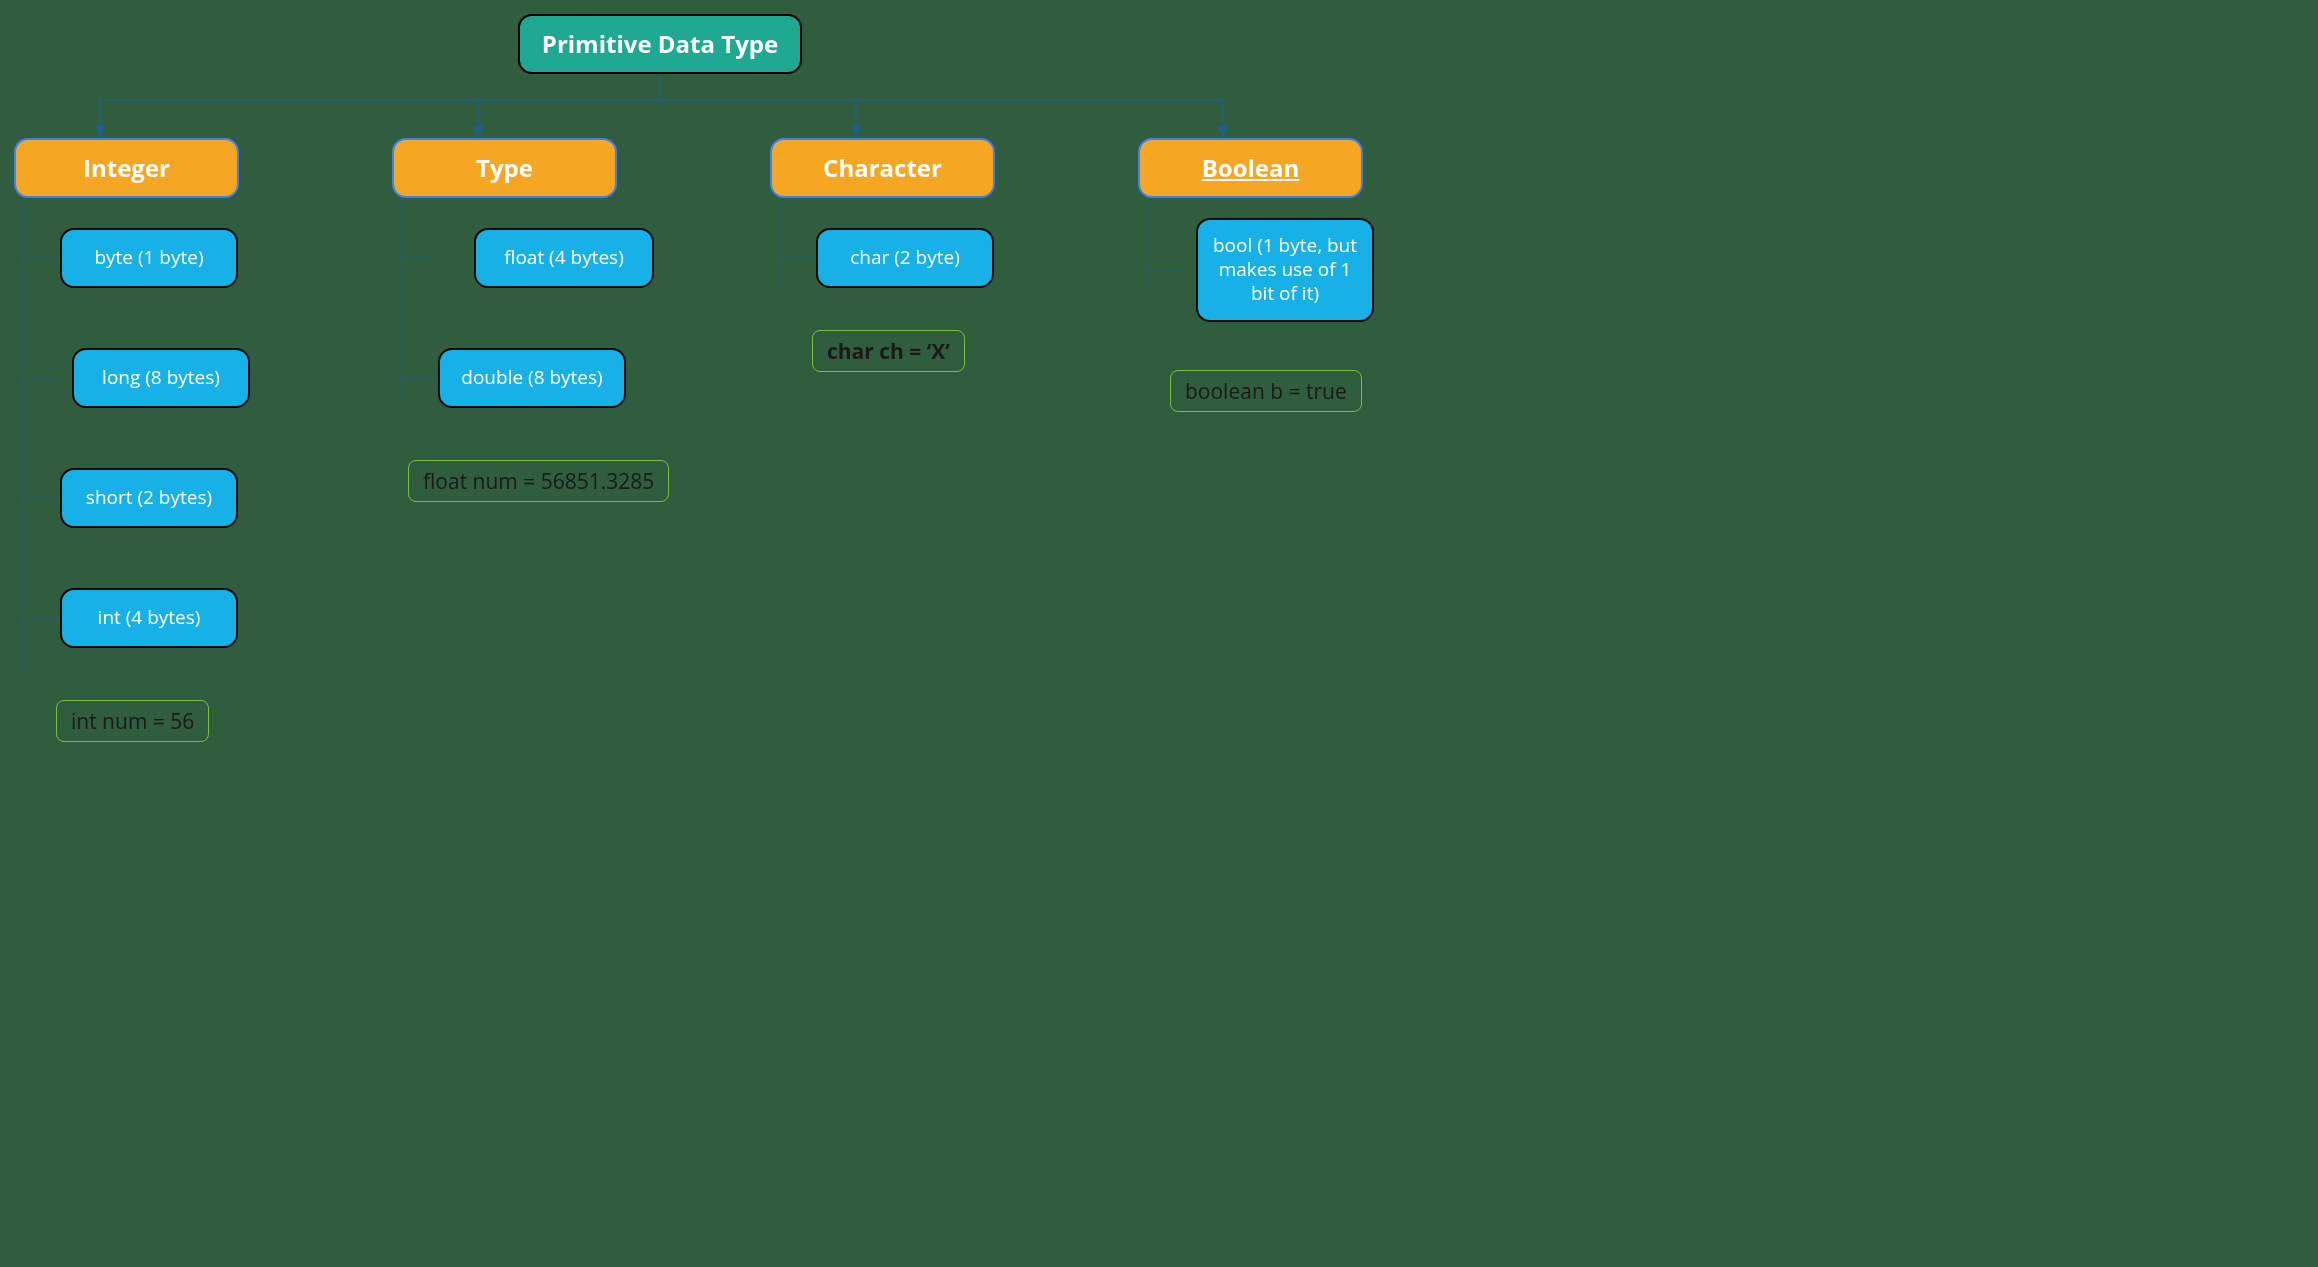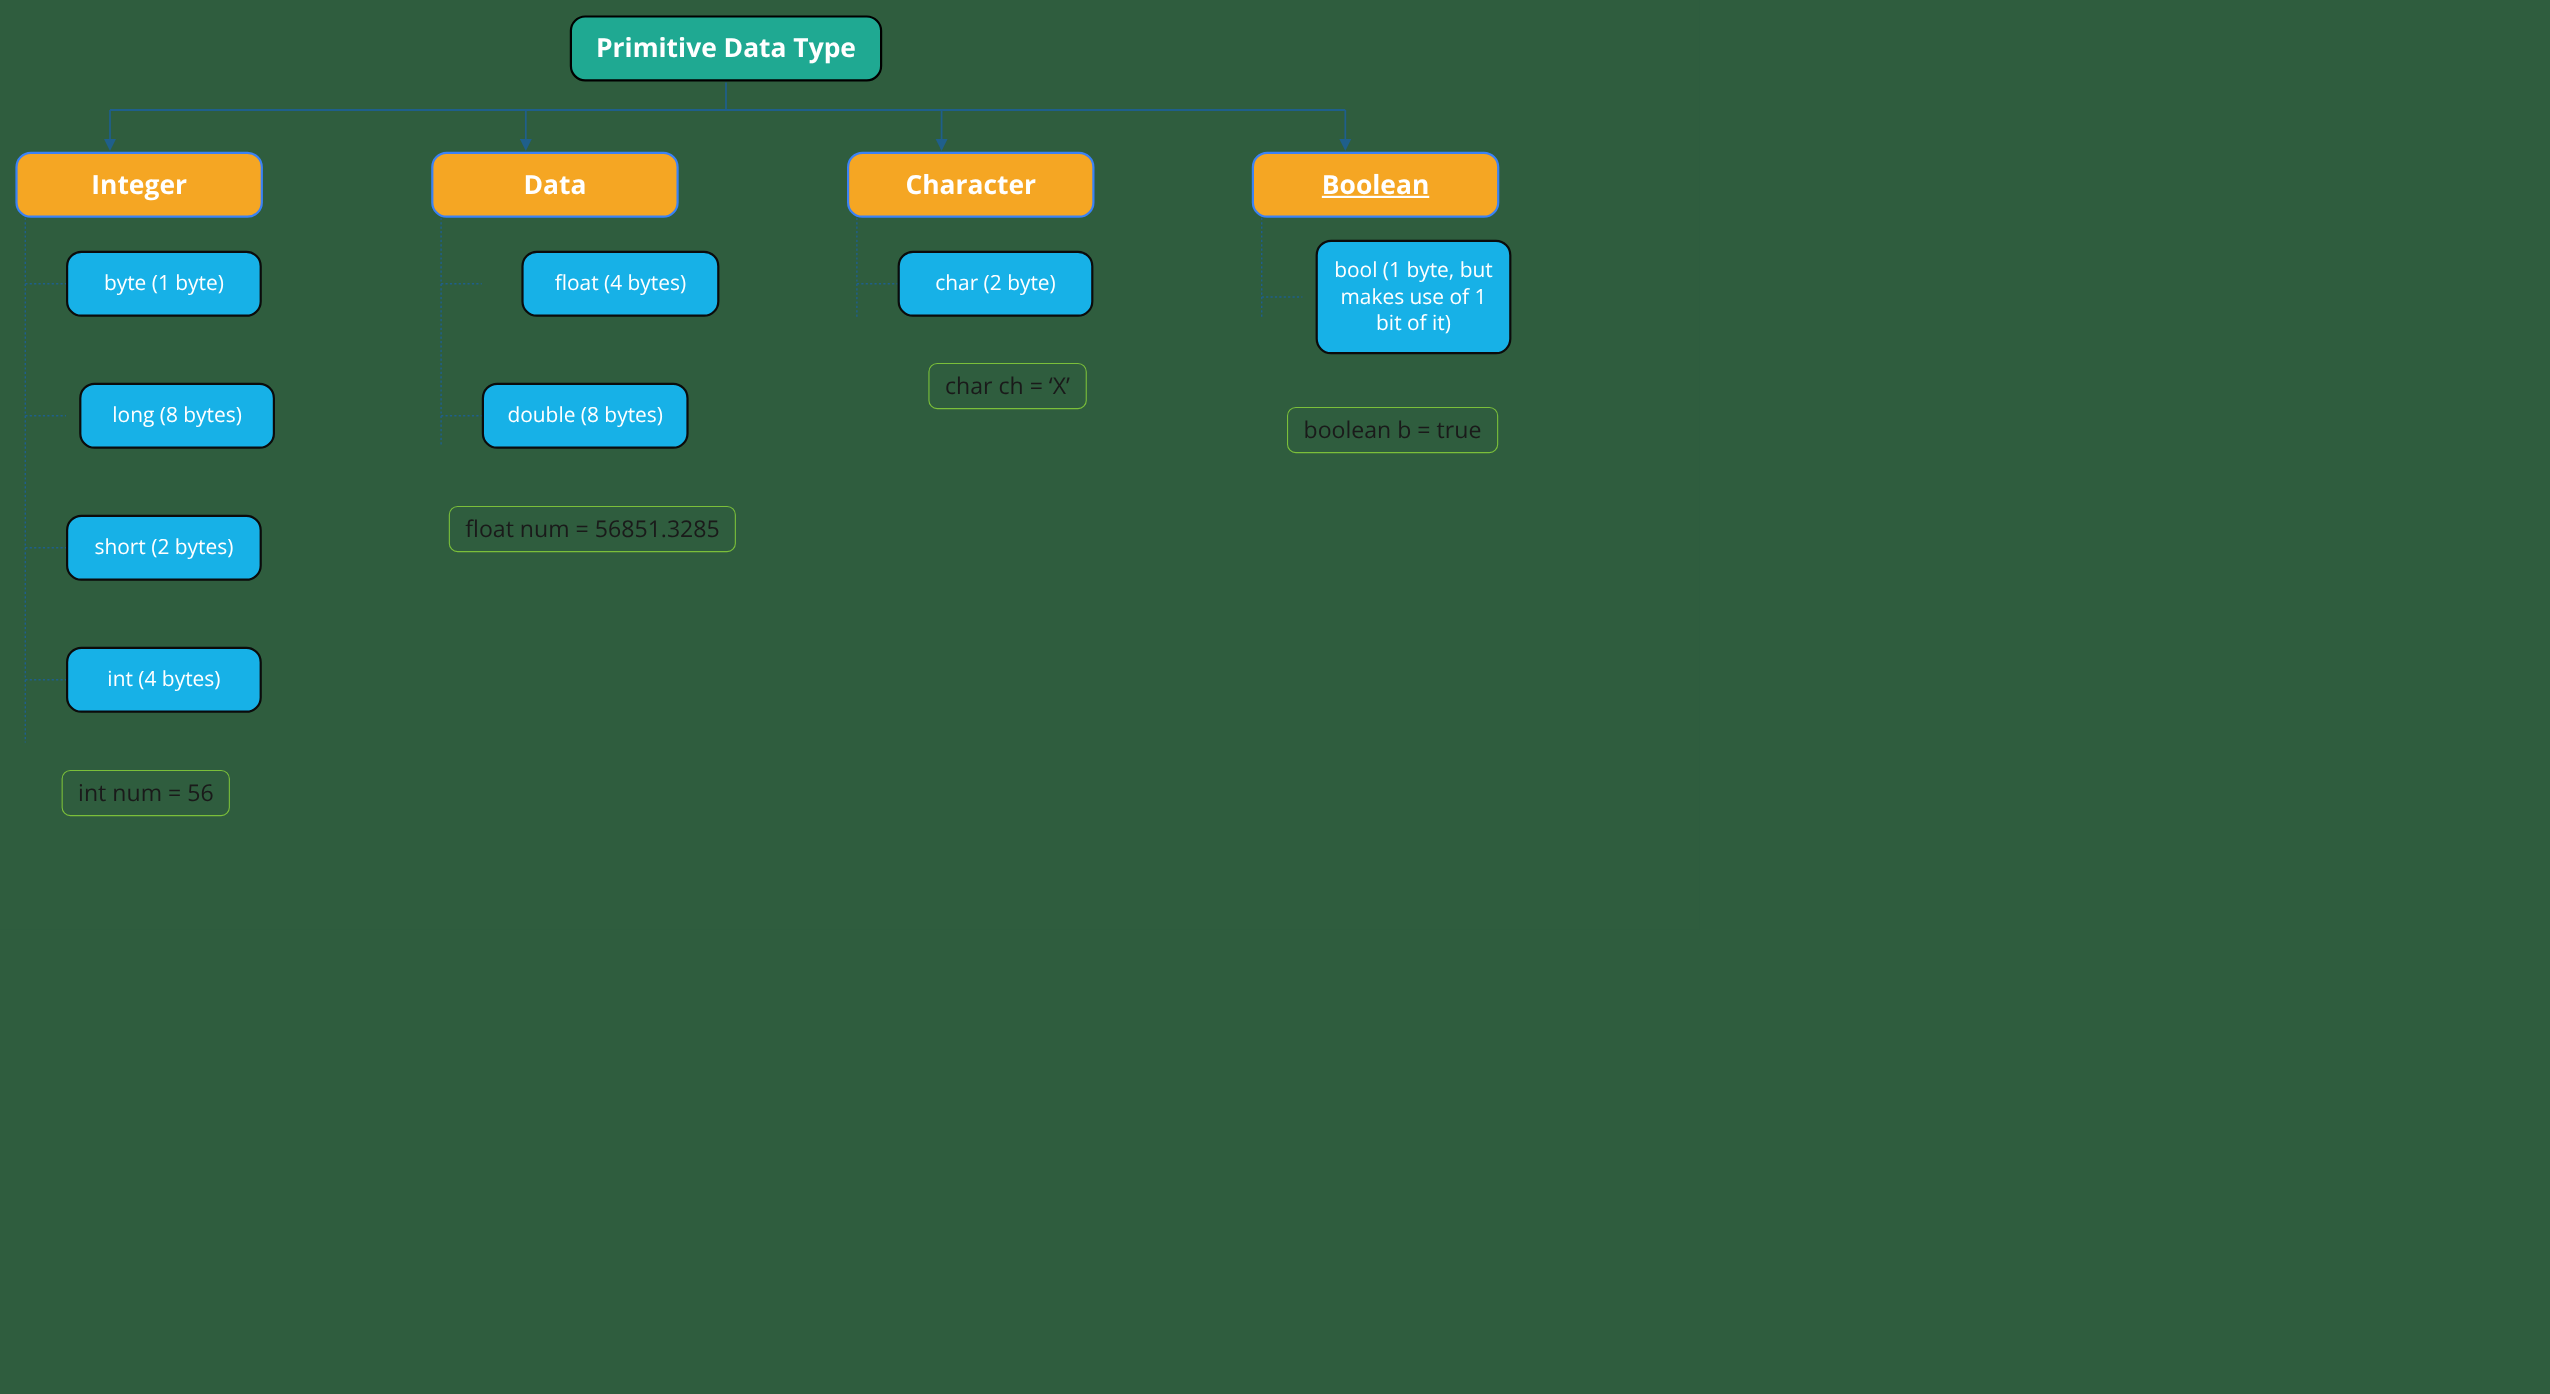--- a/index.html
+++ b/index.html
@@ -99,32 +99,32 @@
   <path d="M 779 198 L 779 290" stroke="#1f5f8b" stroke-width="1.3" fill="none" stroke-dasharray="2,2"></path>
   <path d="M 779 258 L 816 258" stroke="#1f5f8b" stroke-width="1.3" fill="none" stroke-dasharray="2,2"></path>
 
   <path d="M 1147 198 L 1147 290" stroke="#1f5f8b" stroke-width="1.3" fill="none" stroke-dasharray="2,2"></path>
   <path d="M 1147 270 L 1184 270" stroke="#1f5f8b" stroke-width="1.3" fill="none" stroke-dasharray="2,2"></path>
 </svg>
 
 <div class="node root" style="left:518px; top:14px; width:284px; height:60px;">Primitive Data Type</div>
 
 <div class="node cat" style="left:14px;  top:138px; width:225px; height:60px;">Integer</div>
-<div class="node cat" style="left:392px; top:138px; width:225px; height:60px;">Data</div>
+<div class="node cat" style="left:392px; top:138px; width:225px; height:60px;">Type</div>
 <div class="node cat" style="left:770px; top:138px; width:225px; height:60px;">Character</div>
 <div class="node cat" style="left:1138px; top:138px; width:225px; height:60px;text-decoration:underline;">Boolean</div>
 
 <div class="node leaf" style="left:60px;  top:228px; width:178px; height:60px;">byte (1 byte)</div>
 <div class="node leaf" style="left:72px;  top:348px; width:178px; height:60px;">long (8 bytes)</div>
 <div class="node leaf" style="left:60px;  top:468px; width:178px; height:60px;text-align:center;">short (2 bytes)</div>
 <div class="node leaf" style="left:60px;  top:588px; width:178px; height:60px;">int (4 bytes)</div>
 
 <div class="node leaf" style="left:438px; top:228px; width:180px; height:60px;margin-left:36px;">float (4 bytes)</div>
 <div class="node leaf" style="left:438px; top:348px; width:188px; height:60px;">double (8 bytes)</div>
 
 <div class="node leaf" style="left:816px; top:228px; width:178px; height:60px;">char (2 byte)</div>
 
 <div class="node leaf" style="left:1184px; top:218px; width:178px; height:104px;margin-left:12px;">bool (1 byte, but makes use of 1 bit of it)</div>
 
 <div class="example" style="left:56px;  top:700px;">int num = 56</div>
 <div class="example" style="left:408px; top:460px;">float num = 56851.3285</div>
-<div class="example" style="left:844px; top:330px;">char ch = ‘X’</div>
+<div class="example" style="left:812px; top:330px;font-weight:bold;">char ch = ‘X’</div>
 <div class="example" style="left:1170px; top:370px;">boolean b = true</div>
 
 </body></html>

